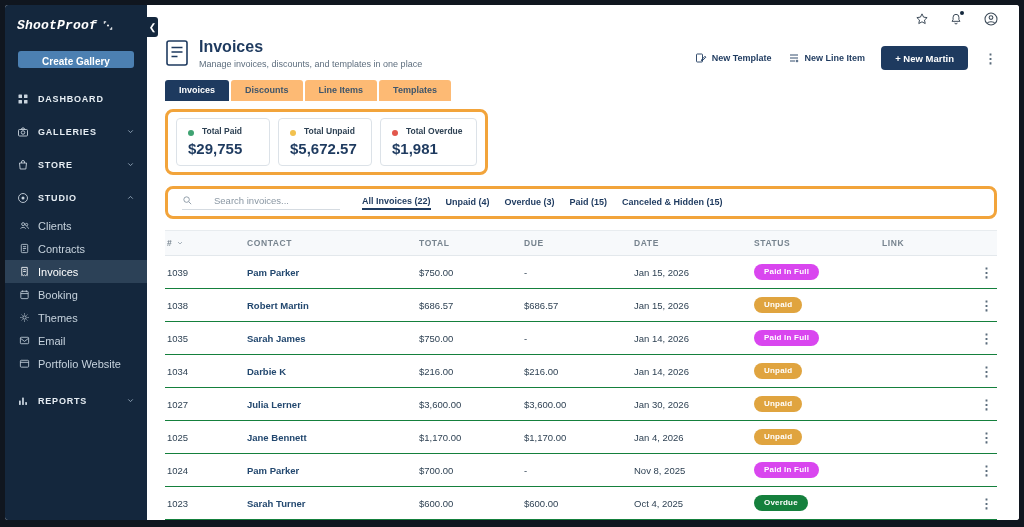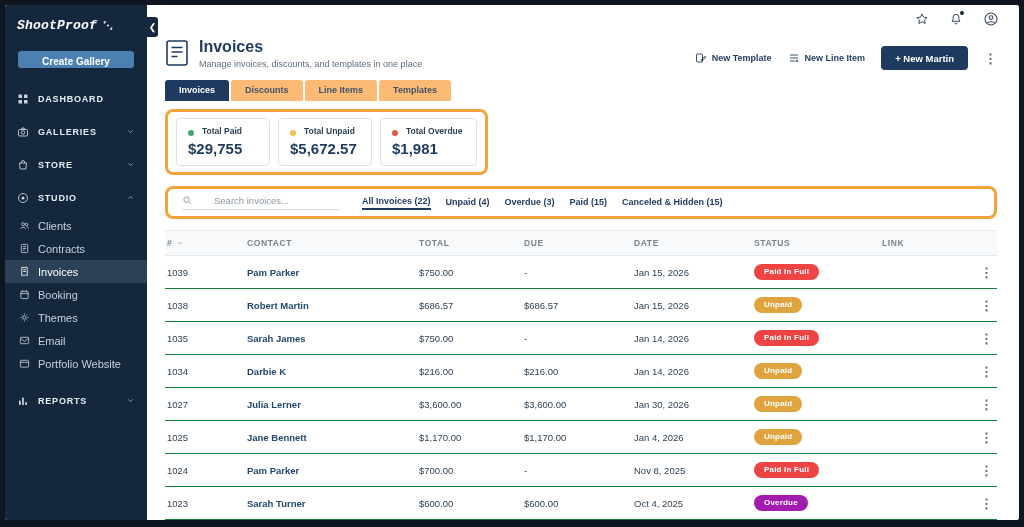--- a/index.html
+++ b/index.html
@@ -75,23 +75,23 @@
   .thead, .trow { display:grid; grid-template-columns:80px 172px 105px 110px 120px 128px 1fr 28px; align-items:center; }
   .thead { height:26px; background:#F7F9FB; border-top:1px solid #E8ECEF; border-bottom:1px solid #E3E8EC;
     color:#77848F; font-size:8.5px; font-weight:bold; letter-spacing:0.6px; }
   .thead .hcell { padding-left:2px; display:flex; align-items:center; gap:4px; }
   .sort-chev { color:#9AA6B0; display:flex; }
   .trow { height:33px; border-bottom:1px solid #15803d; font-size:9.5px; color:#2F4254; }
   .trow > * { padding-left:2px; }
   .c-contact { color:#23486F; font-weight:bold; text-decoration:none; cursor:pointer; }
   .badge { display:inline-block; padding:3px 10px 4px 10px; border-radius:10px; color:#fff;
     font-size:8px; font-weight:bold; letter-spacing:0.2px; }
-  .badge[data-status="paid"] { background:#ef4444; }
+  .badge[data-status="paid"] { background:#d946ef; }
   .badge[data-status="unpaid"] { background:#E0A43F; }
-  .badge[data-status="overdue"] { background:#a21caf; }
+  .badge[data-status="overdue"] { background:#15803d; }
   .trow .kebab { justify-self:end; padding-right:4px; }
 </style>
 </head>
 <body>
 
 <div class="screen">
 <div class="app">
 
   <aside class="sidebar">
     <div class="logo">

